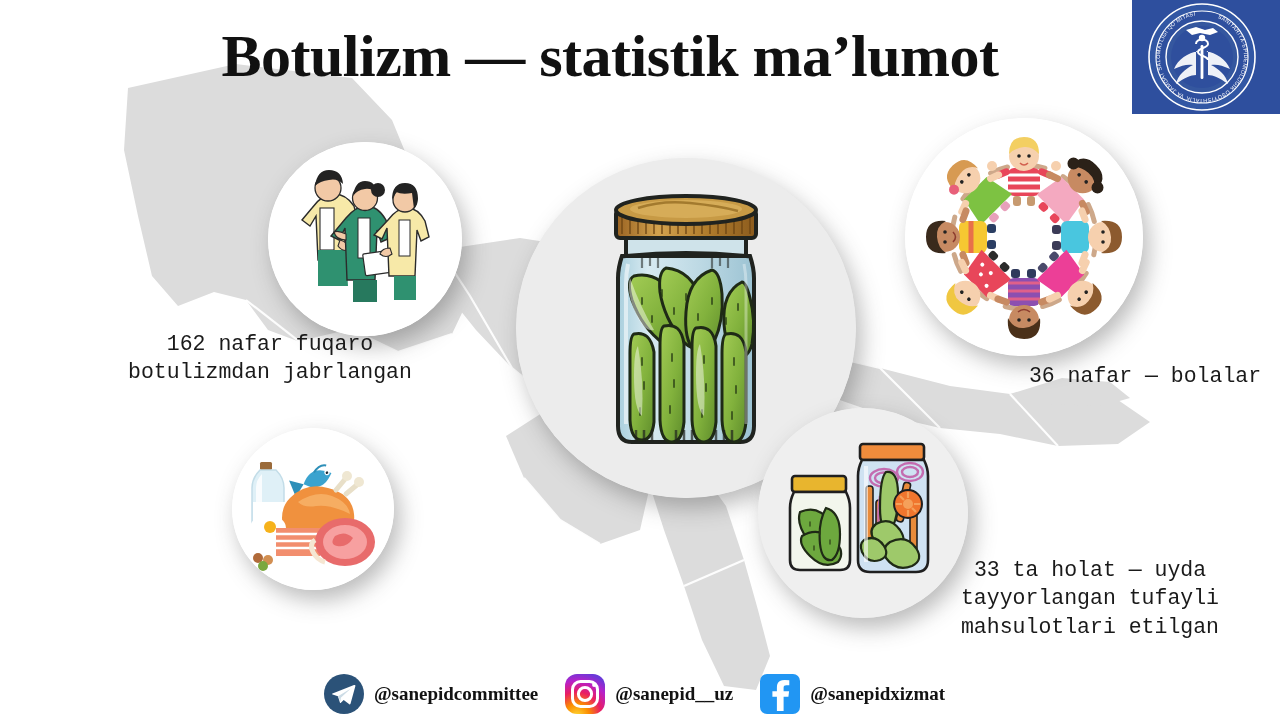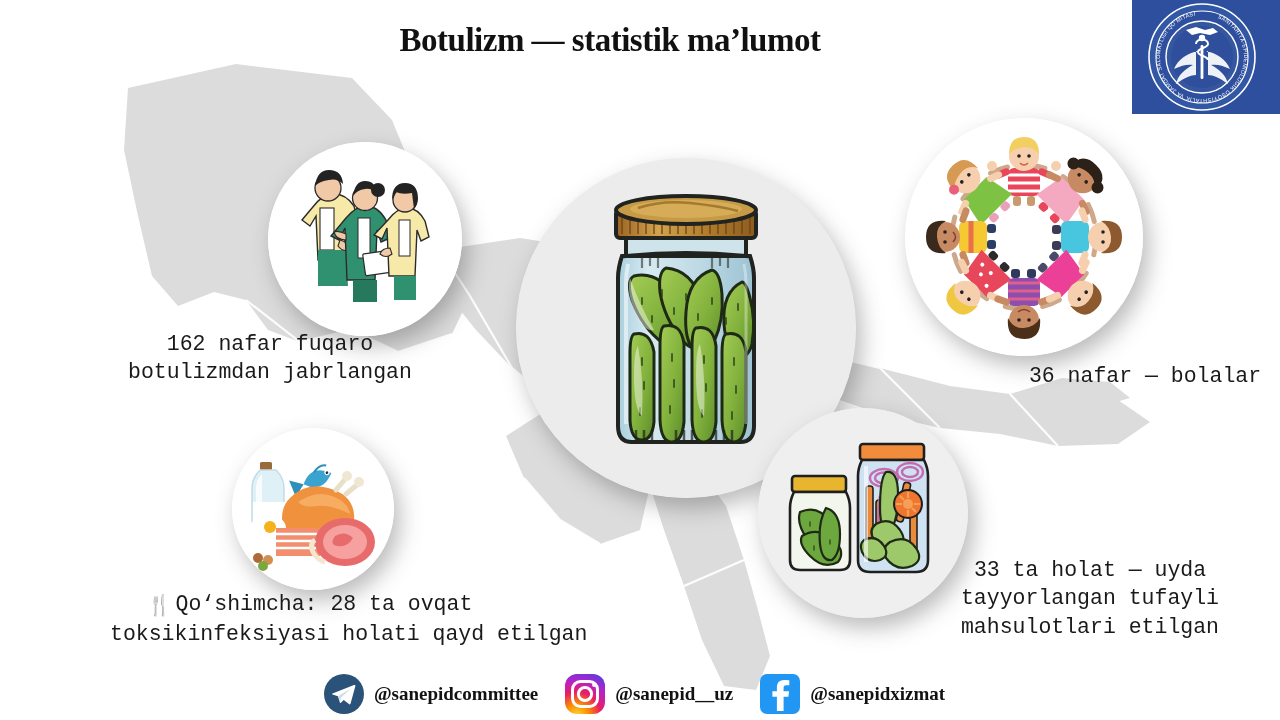--- a/index.html
+++ b/index.html
@@ -20,21 +20,21 @@
     position:absolute;left:1132px;top:0px;width:148px;height:114px;
     background:#2e4f9e;
   }
   .logo svg{display:block;width:148px;height:114px;}
 
   
   .title{
     position:absolute;left:0;top:22px;width:1280px;text-align:center;
     font-family:"Liberation Serif", serif;
     font-weight:bold;
-    font-size:33px;
+    font-size:60px;
     letter-spacing:-0.5px;
     color:#111111;
     padding-right:60px;
     box-sizing:border-box;
     white-space:nowrap;
   }
 
   
   .bubble{
     position:absolute;border-radius:50%;background:#ffffff;
@@ -577,24 +577,20 @@
   <div class="caption" id="cap-kids">
     <span class="cap-line">36 nafar — bolalar</span>
   </div>
 
   <div class="caption" id="cap-cans">
     <span class="cap-line">33 ta holat — uyda</span>
     <span class="cap-line">tayyorlangan tufayli</span>
     <span class="cap-line">mahsulotlari etilgan</span>
   </div>
 
-  <div class="caption" id="cap-food">
-    <span class="cap-line"><span class="fork-emoji">🍴</span><span>Qo‘shimcha: 28 ta ovqat</span></span>
-    <span class="cap-line">toksikinfeksiyasi holati qayd etilgan</span>
-  </div>
 
   <div class="socials">
 
     <div class="social">
       <svg class="sicon" viewBox="0 0 42 42" aria-hidden="true">
         <circle cx="21" cy="21" r="20" fill="#2b5278"></circle>
         <path d="M31 12 L9.5 20.6 q-1.2 .5 .1 1 l5.3 1.7 l2 6.3 q.3 .9 1 .2 l2.8 -2.7 l5.6 4.1 q1 .6 1.3 -.6 L32.4 13 q.3 -1.3 -1.4 -1 Z" fill="#ffffff"></path>
         <path d="M15 23.3 l11.6 -7.1 q.7 -.4 .2 .2 l-9 8.4 l-.3 3.6 Z" fill="#cddce6"></path>
       </svg>
       <span class="social-label">@sanepidcommittee</span>

